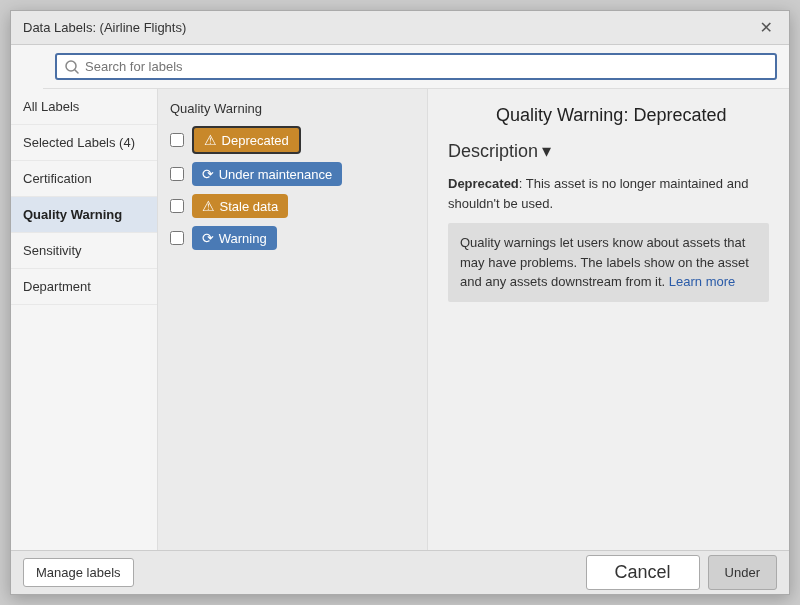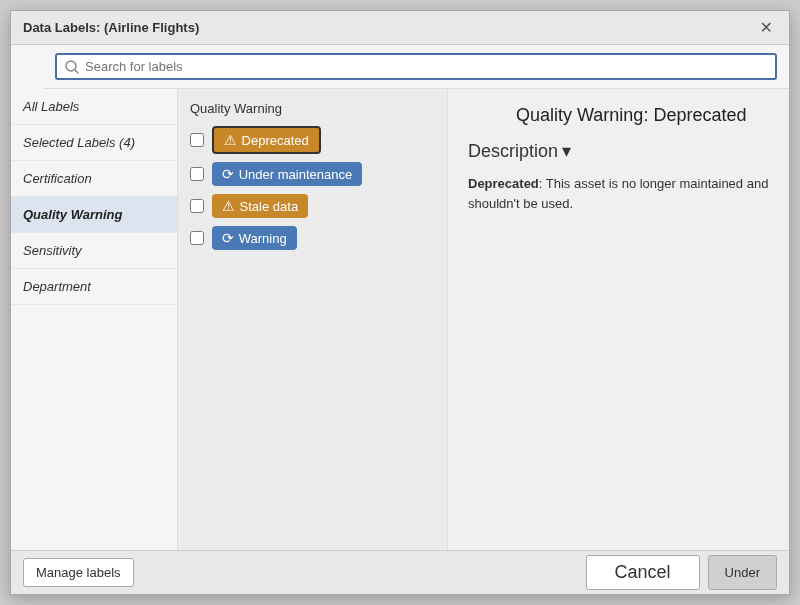--- a/index.html
+++ b/index.html
@@ -28,21 +28,21 @@
       border-bottom: 1px solid #ccc;
       padding: 8px 12px;
       display: flex;
       align-items: center;
       justify-content: space-between;
       height: 34px;
     }
     .dialog-title {
       font-size: 13px;
       color: #333;
-      font-weight: bold;
+      font-weight: normal;
     }
     .close-btn {
       background: none;
       border: none;
       cursor: pointer;
       font-size: 16px;
       color: #555;
       line-height: 1;
       padding: 2px 4px;
     }
@@ -72,26 +72,25 @@
       color: #555;
       background: transparent;
       width: 100%;
     }
     .main-content {
       display: flex;
       flex: 1;
       overflow: hidden;
     }
     .sidebar {
-      width: 167px;
+      width: 147px;
       border-right: 1px solid #ddd;
       background: #f5f5f5;
       display: flex;
       flex-direction: column;
-      font-style: italic;
     }
     .sidebar-item {
       padding: 10px 12px;
       font-size: 13px;
       color: #333;
       cursor: pointer;
       border-bottom: 1px solid #e8e8e8;
       user-select: none;
     }
     .sidebar-item.active {
@@ -312,20 +311,24 @@
 
       <div class="description-header">
         <span>Description</span>
         <span>▾</span>
       </div>
 
       <div class="description-content">
         <strong>Deprecated</strong><span>: This asset is no longer maintained and shouldn't be used.</span>
       </div>
 
+      <div class="info-box">
+        <span>Quality warnings let users know about assets that may have problems. The labels show on the asset and any assets downstream from it.</span>
+        <a class="learn-more-link" href="#">Learn more</a>
+      </div>
     </div>
 
   </div>
 
   <div class="dialog-footer">
     <button class="manage-labels-btn">Manage labels</button>
     <div class="footer-actions">
       <button class="cancel-btn">Cancel</button>
       <button class="save-btn">Under</button>
     </div>

